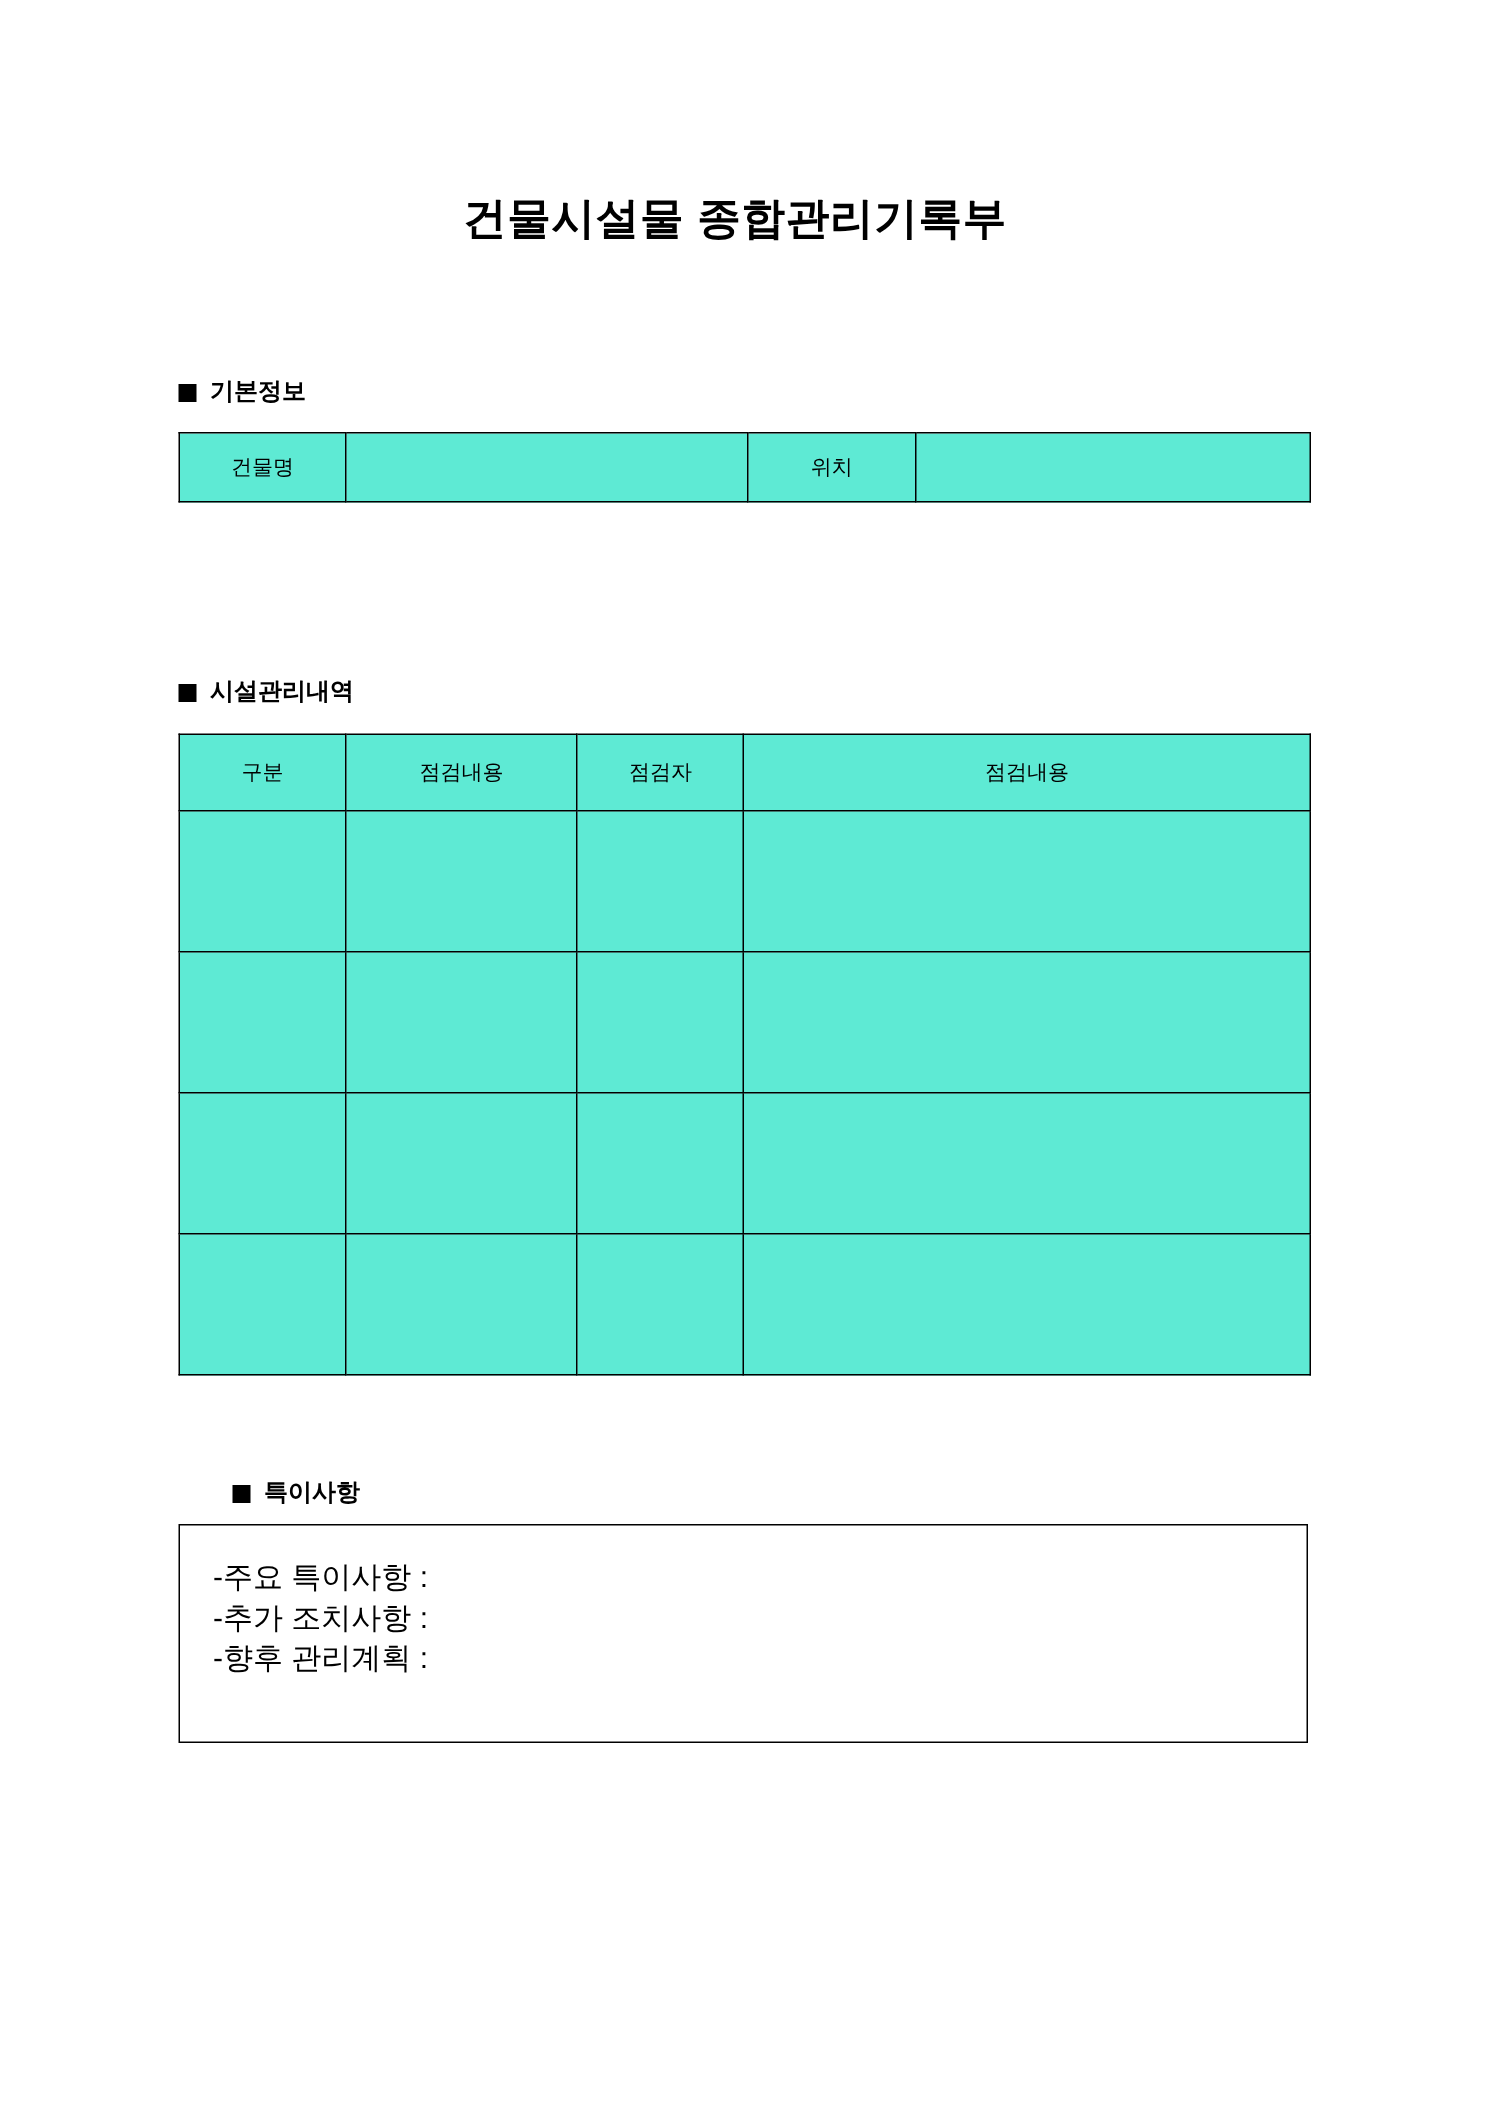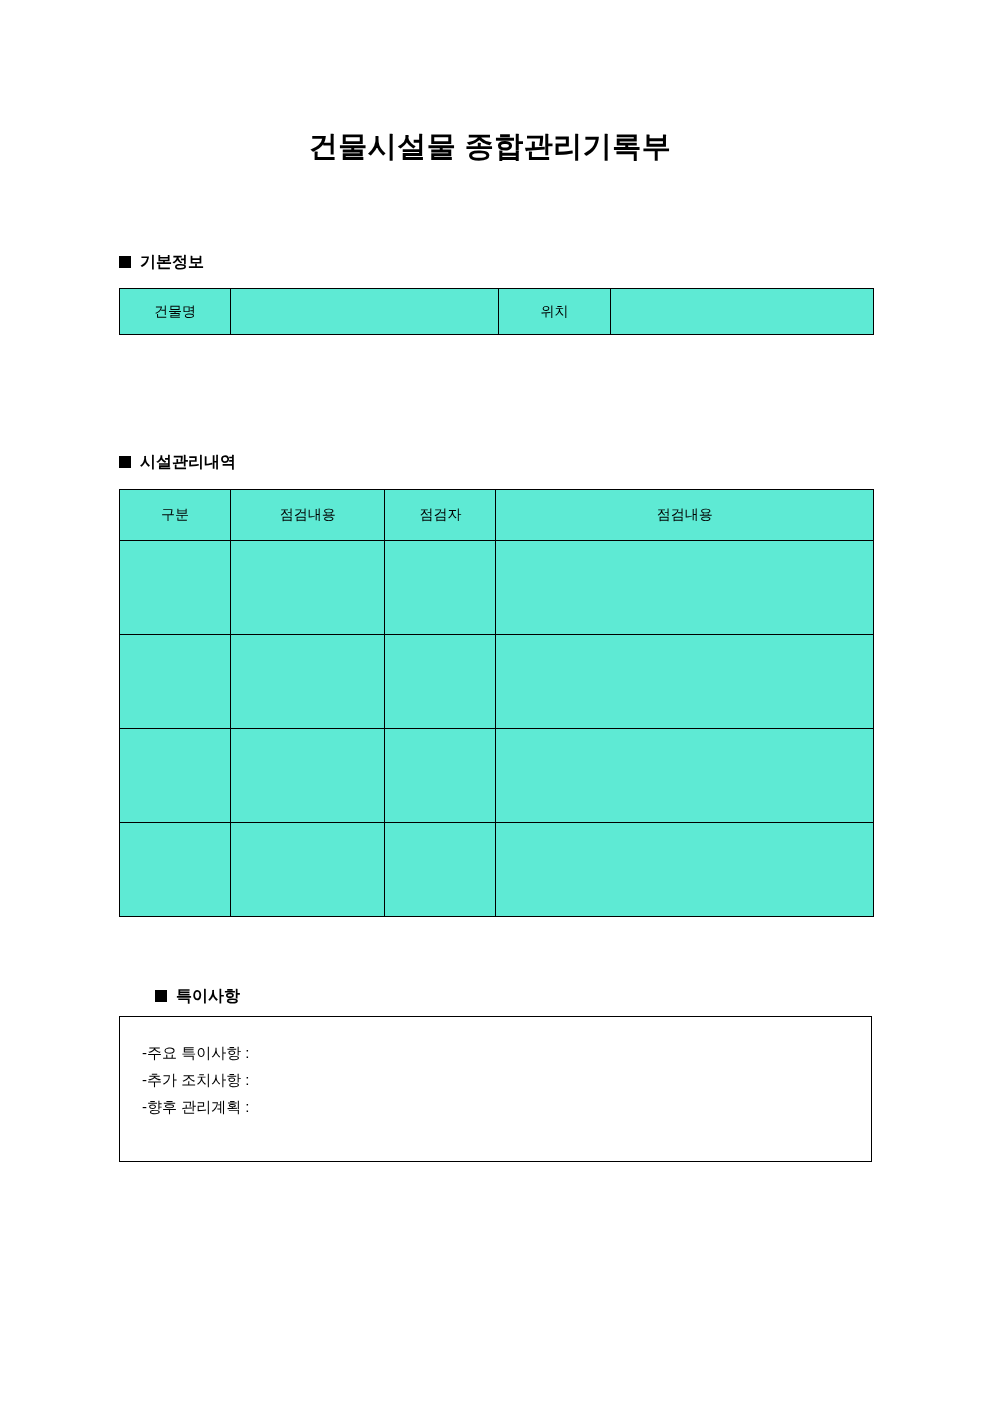--- a/index.html
+++ b/index.html
@@ -114,21 +114,21 @@
     left: 119px;
     top: 1016px;
     width: 753px;
     height: 146px;
     border: 1px solid #000000;
     background: #ffffff;
     box-sizing: border-box;
     padding: 22px 0 0 22px;
   }
   .note-line {
-    font-size: 15px;
+    font-size: 20px;
     line-height: 27px;
     white-space: pre;
     color: #000000;
   }
 </style>
 </head>
 <body>
 
 <div class="page">
 

